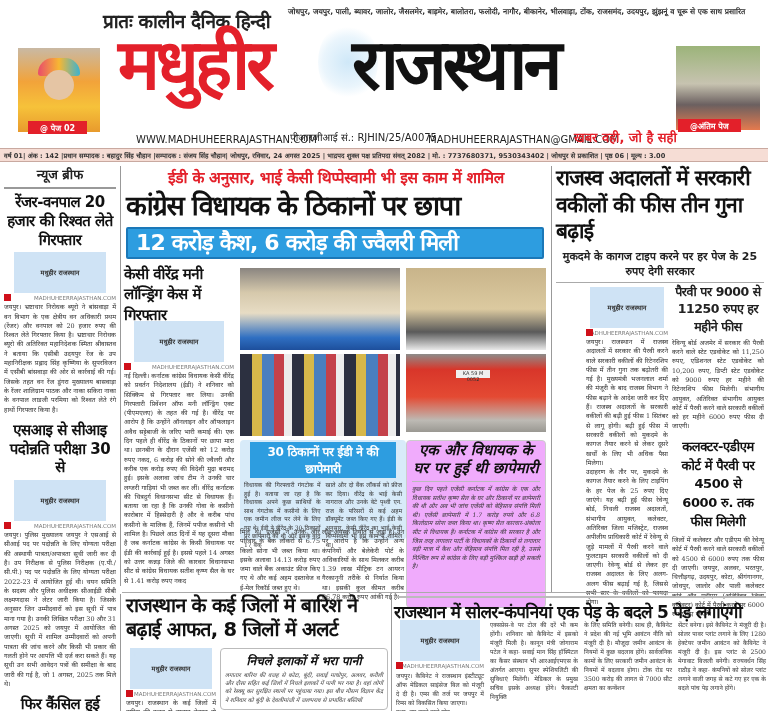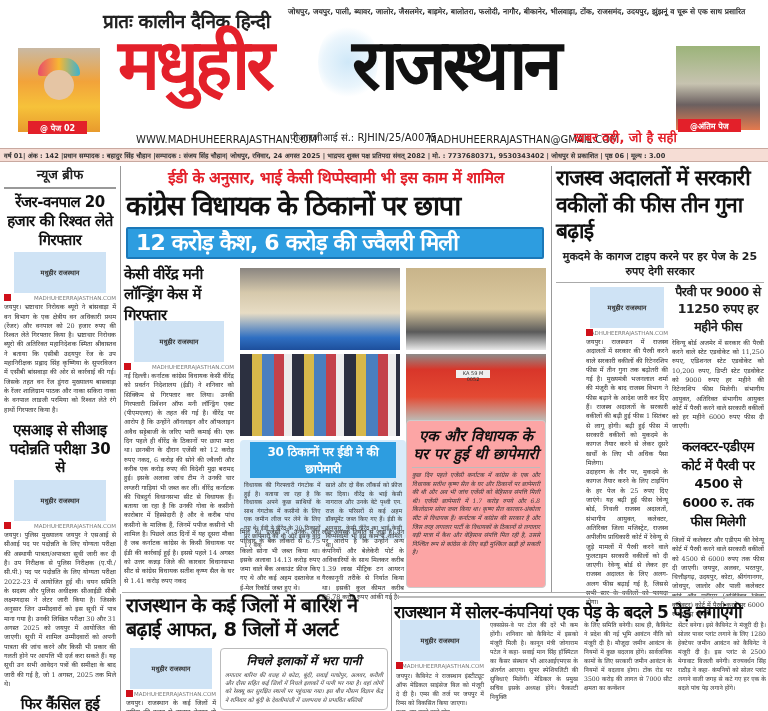--- a/index.html
+++ b/index.html
@@ -38,21 +38,21 @@
 .img{position:absolute;overflow:hidden}
 .img-cash1{left:240px;top:268px;width:160px;height:82px;background:linear-gradient(180deg,#8a8580 0%,#d6c9ac 30%,#e7dcc4 55%,#2f6fc2 85%,#1d4f9c 100%)}
 .img-cash2{left:406px;top:268px;width:140px;height:82px;background:linear-gradient(180deg,#c8b48a 0%,#dccaa0 50%,#5a5a5a 78%,#e9e9e9 100%)}
 .img-cards{left:240px;top:354px;width:160px;height:82px;background:repeating-linear-gradient(90deg,#2c3040 0 12px,#d7b84a 12px 22px,#4a7fbf 22px 34px,#c4414a 34px 44px,#ececec 44px 52px);}
 .img-car{left:406px;top:354px;width:140px;height:78px;background:linear-gradient(180deg,#8d8c8a 0%,#d8362a 20%,#e44a33 55%,#bdbab4 85%,#9a9892 100%)}
 .plate{position:absolute;left:50px;top:16px;width:34px;height:8px;background:#f0f0f0;font-size:5px;text-align:center;color:#333}
 .box-raid{position:absolute;left:240px;top:440px;width:166px;height:100px;background:#d8ebf9;border-radius:4px;padding:2px 4px}
 .box-raid-h{background:#2d9de0;color:#fff;font:bold 12px "DejaVu Sans",sans-serif;text-align:center;margin:0 6px 3px 6px;padding:1px 0;letter-spacing:-0.3px}
 .cols2{display:flex;gap:5px}
 .cols2 .body{flex:1;font-size:6px;line-height:8.5px}
-.box-other{position:absolute;left:406px;top:420px;width:140px;height:168px;background:#fca5a5;border:1px solid #ccc;border-radius:4px;padding:6px 5px}
+.box-other{position:absolute;left:406px;top:440px;width:140px;height:168px;background:#f0abfc;border:1px solid #ccc;border-radius:4px;padding:0 5px}
 .box-other-h{font:italic bold 15px "DejaVu Serif",serif;text-align:center;line-height:1.2;color:#111;border-bottom:1px solid #bbb;padding-bottom:4px;margin-bottom:3px}
 .box-other .body{font-style:italic;font-size:6px;line-height:8.6px}
 .col3{position:absolute;left:240px;top:528px;width:80px}
 .col4{position:absolute;left:322px;top:528px;width:82px}
 
 .r-head{position:absolute;left:556px;top:165px;width:208px;font:bold 21px "DejaVu Sans",sans-serif;color:#111;line-height:1.27;letter-spacing:-0.8px}
 .r-sub{position:absolute;left:556px;top:249px;width:208px;text-align:center;font:bold 11px "DejaVu Sans",sans-serif;color:#222;line-height:1.4;border-bottom:1px solid #aaa;padding-bottom:2px}
 .r-col1{position:absolute;left:586px;top:287px;width:82px}
 .r-col2{position:absolute;left:672px;top:283px;width:92px}
 .r-mini-h{font:bold 12.5px "DejaVu Sans",sans-serif;color:#222;text-align:center;line-height:1.38;letter-spacing:-0.4px}

